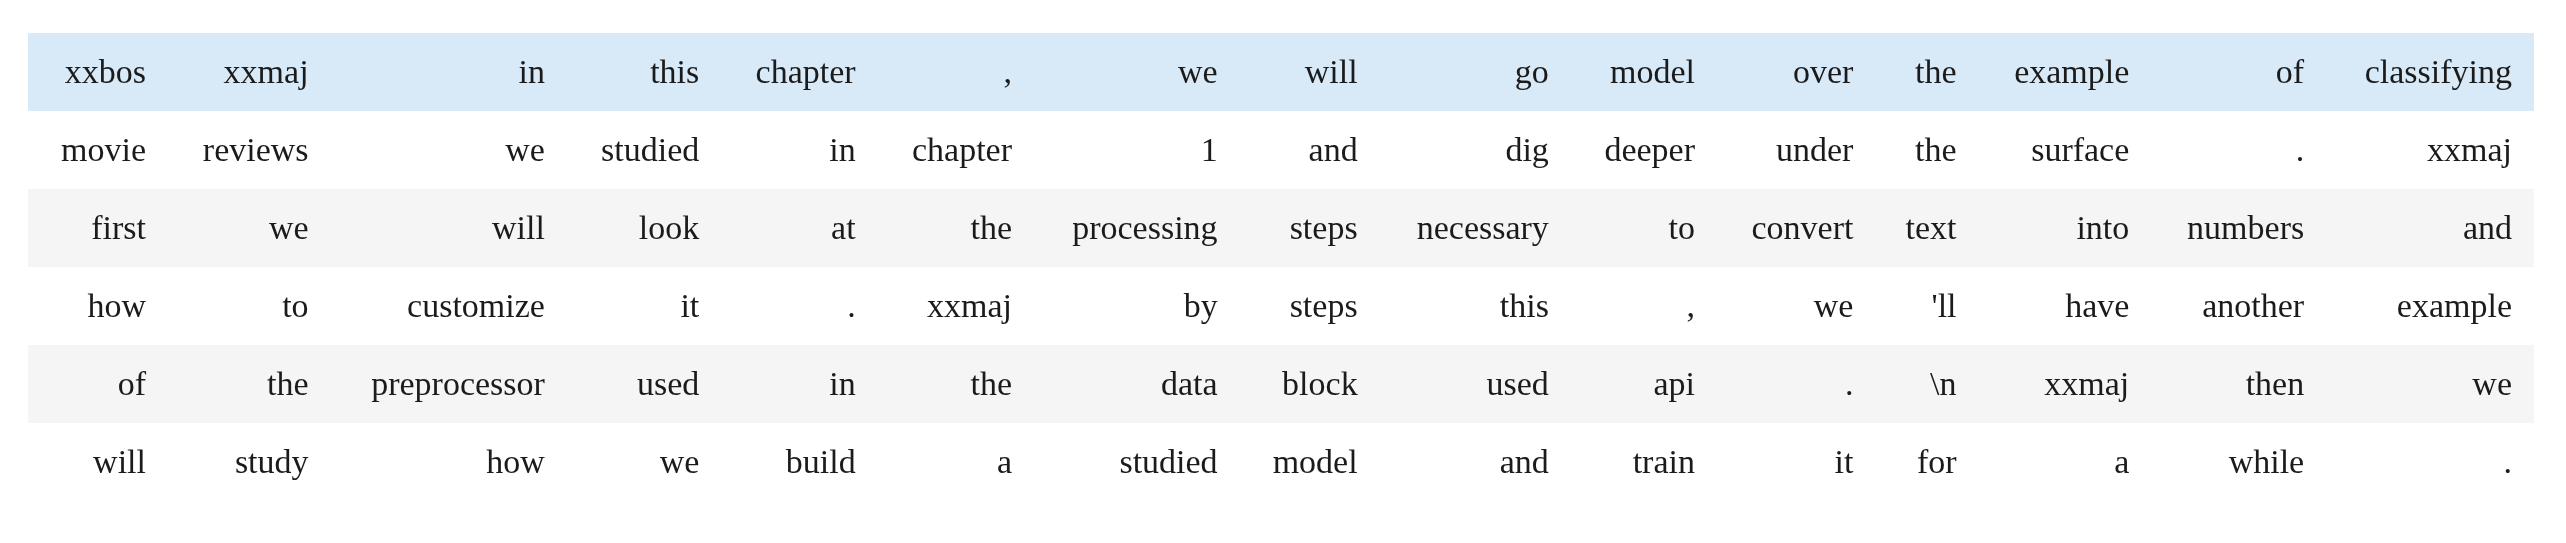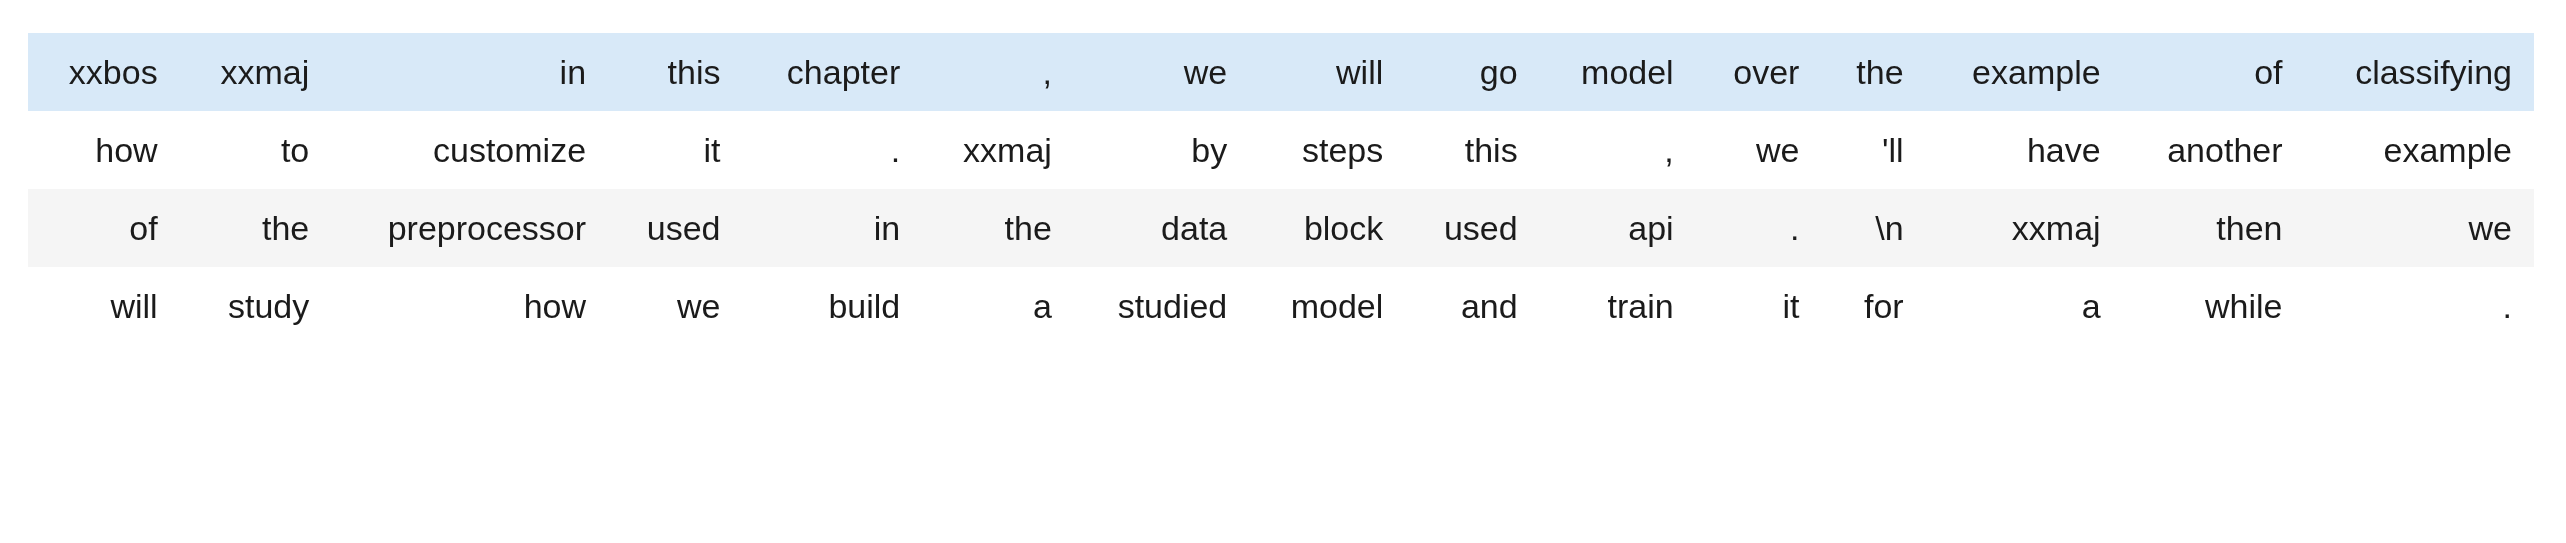--- a/index.html
+++ b/index.html
@@ -8,20 +8,21 @@
     background: #ffffff;
   }
   body {
     width: 2566px;
     height: 543px;
     overflow: hidden;
     font-family: "Liberation Sans", sans-serif;
   }
   .output-area {
     padding: 33px 6px 0 28px;
+    font-family: Liberation Serif, serif;
   }
   table.token-table {
     border-collapse: collapse;
     border: none;
     table-layout: auto;
     width: 2506px;
   }
   table.token-table td {
     text-align: right;
     vertical-align: middle;
@@ -51,20 +52,54 @@
           <td>,</td>
           <td>we</td>
           <td>will</td>
           <td>go</td>
           <td>model</td>
           <td>over</td>
           <td>the</td>
           <td>example</td>
           <td>of</td>
           <td>classifying</td>
+        </tr>
+        <tr class="row-plain">
+          <td>movie</td>
+          <td>reviews</td>
+          <td>we</td>
+          <td>studied</td>
+          <td>in</td>
+          <td>chapter</td>
+          <td>1</td>
+          <td>and</td>
+          <td>dig</td>
+          <td>deeper</td>
+          <td>under</td>
+          <td>the</td>
+          <td>surface</td>
+          <td>.</td>
+          <td>xxmaj</td>
+        </tr>
+        <tr class="row-stripe">
+          <td>first</td>
+          <td>we</td>
+          <td>will</td>
+          <td>look</td>
+          <td>at</td>
+          <td>the</td>
+          <td>processing</td>
+          <td>steps</td>
+          <td>necessary</td>
+          <td>to</td>
+          <td>convert</td>
+          <td>text</td>
+          <td>into</td>
+          <td>numbers</td>
+          <td>and</td>
         </tr>
         <tr class="row-plain">
           <td>how</td>
           <td>to</td>
           <td>customize</td>
           <td>it</td>
           <td>.</td>
           <td>xxmaj</td>
           <td>by</td>
           <td>steps</td>

